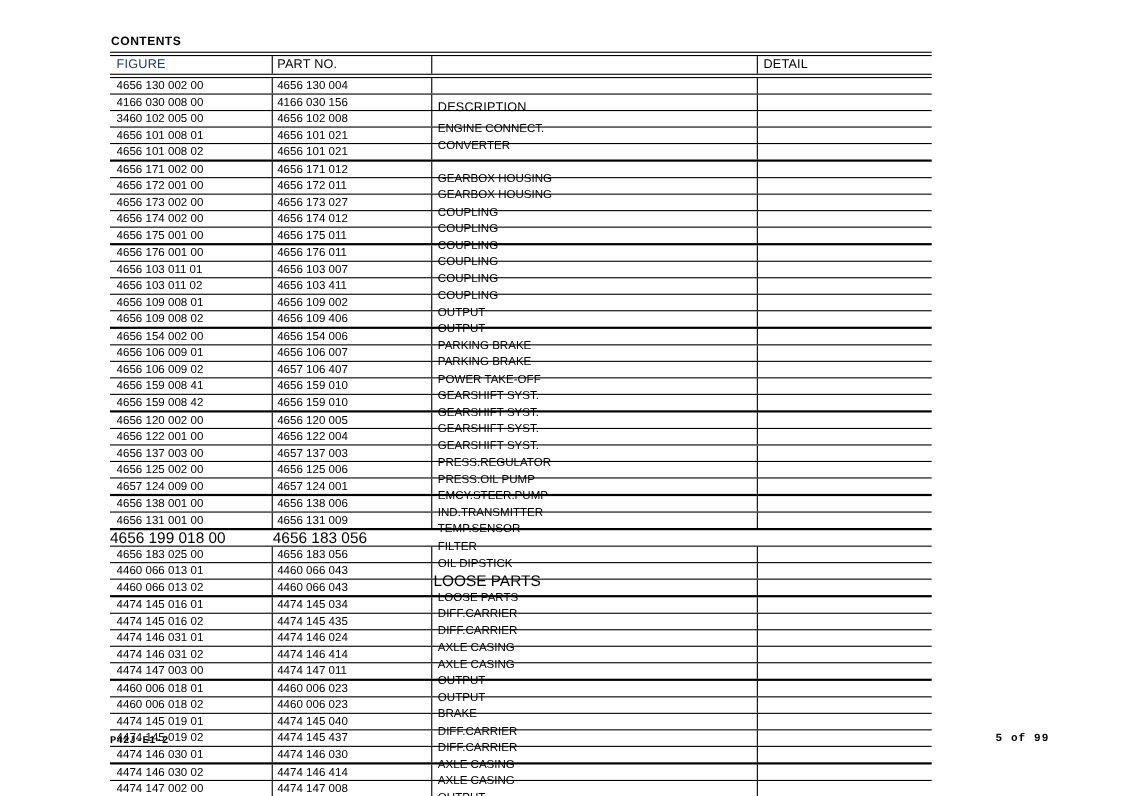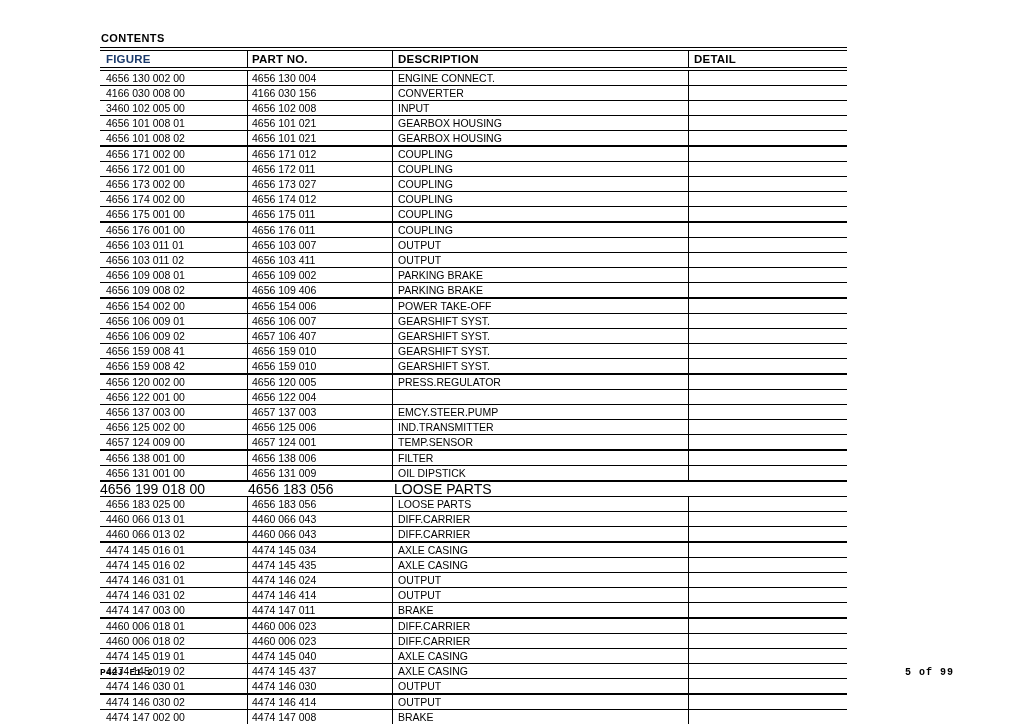--- a/index.html
+++ b/index.html
@@ -70,42 +70,42 @@
     position: absolute;
     top: 0;
     height: 14px;
     line-height: 14px;
     font-size: 10.5px;
     white-space: nowrap;
     overflow: hidden;
   }
   .c-figure { left: 6px;   width: 140px; }
   .c-part   { left: 152px; width: 140px; }
-  .c-desc   { left: 298px; width: 290px; }
+  .c-desc   { left: 298px; width: 290px; margin-top: 39px; }
   .c-detail { left: 594px; width: 150px; }
 
   
   .vline {
     position: absolute;
     top: 0;
     width: 1px;
     height: 14px;
     background: #000000;
   }
   .v1 { left: 147px; }
   .v2 { left: 292px; }
   .v3 { left: 588px; }
 
   
   .row-header { height: 16px; }
   .row-header .cell {
     height: 16px;
     line-height: 16px;
     font-size: 11.5px;
-    font-weight: bold;
+    font-weight: normal;
     letter-spacing: 0.2px;
   }
   .row-header .vline { height: 16px; }
   .hdr-figure { color: #1b3a6b; }
 
   
   .row-small .cell {
     font-size: 14px;
     line-height: 14px;
   }
@@ -178,21 +178,20 @@
           <div class="cell c-desc">CONVERTER</div>
           <div class="cell c-detail"></div>
         </div>
         <div class="rule rule-thin"></div>
         <div class="row">
           <div class="vline v1"></div>
           <div class="vline v2"></div>
           <div class="vline v3"></div>
           <div class="cell c-figure">3460 102 005 00</div>
           <div class="cell c-part">4656 102 008</div>
-          <div class="cell c-desc">INPUT</div>
           <div class="cell c-detail"></div>
         </div>
         <div class="rule rule-thin"></div>
         <div class="row">
           <div class="vline v1"></div>
           <div class="vline v2"></div>
           <div class="vline v3"></div>
           <div class="cell c-figure">4656 101 008 01</div>
           <div class="cell c-part">4656 101 021</div>
           <div class="cell c-desc">GEARBOX HOUSING</div>
@@ -368,20 +367,21 @@
           <div class="cell c-desc">PRESS.REGULATOR</div>
           <div class="cell c-detail"></div>
         </div>
         <div class="rule rule-thin"></div>
         <div class="row">
           <div class="vline v1"></div>
           <div class="vline v2"></div>
           <div class="vline v3"></div>
           <div class="cell c-figure">4656 122 001 00</div>
           <div class="cell c-part">4656 122 004</div>
+          <div class="cell c-desc">PRESS.OIL PUMP</div>
           <div class="cell c-detail"></div>
         </div>
         <div class="rule rule-thin"></div>
         <div class="row">
           <div class="vline v1"></div>
           <div class="vline v2"></div>
           <div class="vline v3"></div>
           <div class="cell c-figure">4656 137 003 00</div>
           <div class="cell c-part">4657 137 003</div>
           <div class="cell c-desc">EMCY.STEER.PUMP</div>

